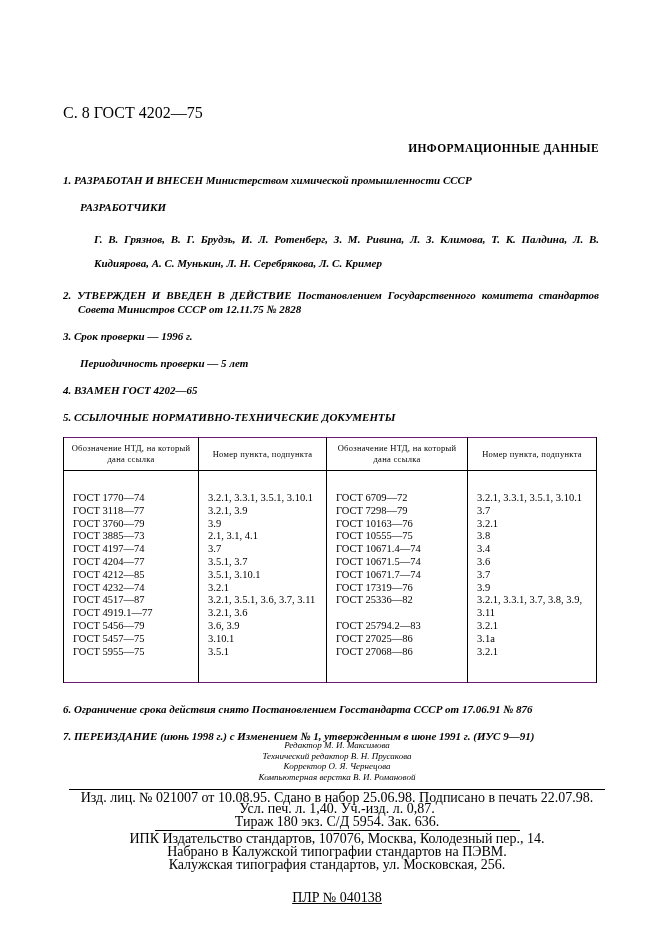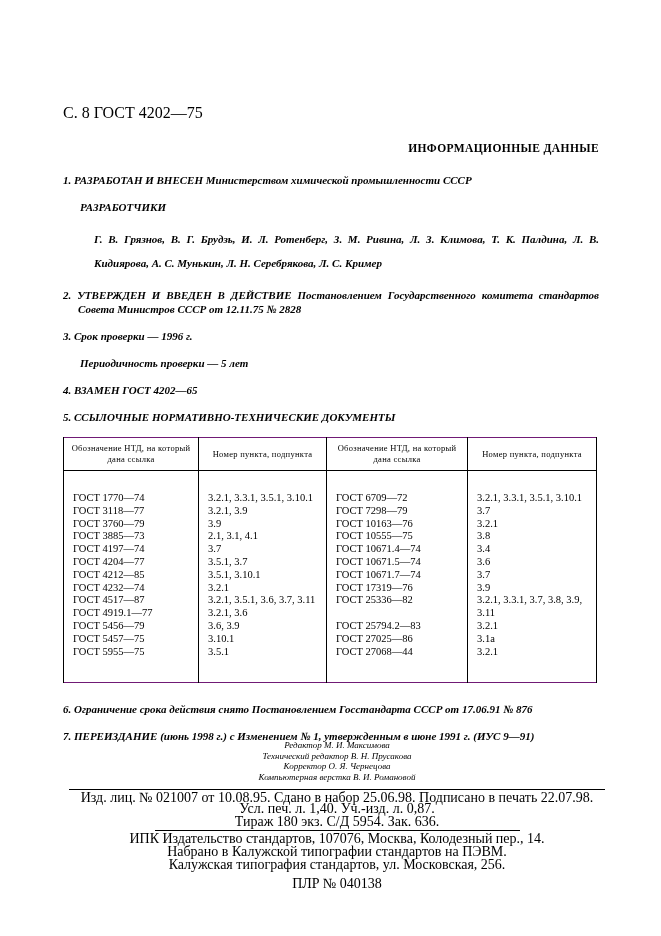--- a/index.html
+++ b/index.html
@@ -91,21 +91,21 @@
     line-height: 10.5px;
   }
   .rule { border-top: 1px solid #000; height: 0; }
   .rule-full { margin-top: 7px; }
   .rule-mid { width: 365px; margin: 3px auto 0 auto; }
   .imprint-line {
     font-size: 14px;
     line-height: 11px;
     margin-top: 2px;
   }
-  .plr { margin-top: 8px; }
+  .plr { margin-top: 22px; text-decoration: underline; }
 </style>
 </head>
 <body>
 
 <div class="page">
 
   <div class="running-head">С. 8 ГОСТ 4202—75</div>
 
   <div class="doc-title">ИНФОРМАЦИОННЫЕ ДАННЫЕ</div>
 
@@ -209,21 +209,21 @@
         </tr>
         <tr>
           <td>ГОСТ 5457—75</td>
           <td>3.10.1</td>
           <td>ГОСТ 27025—86</td>
           <td>3.1а</td>
         </tr>
         <tr>
           <td>ГОСТ 5955—75</td>
           <td>3.5.1</td>
-          <td>ГОСТ 27068—44</td>
+          <td>ГОСТ 27068—86</td>
           <td>3.2.1</td>
         </tr>
       </tbody>
   </table>
 
   <p class="sec hang just">6. Ограничение срока действия снято Постановлением Госстандарта СССР от 17.06.91 № 876</p>
 
   <p class="sec hang just">7. ПЕРЕИЗДАНИЕ (июнь 1998 г.) с Изменением № 1, утвержденным в июне 1991 г. (ИУС 9—91)</p>
 
 </div>

